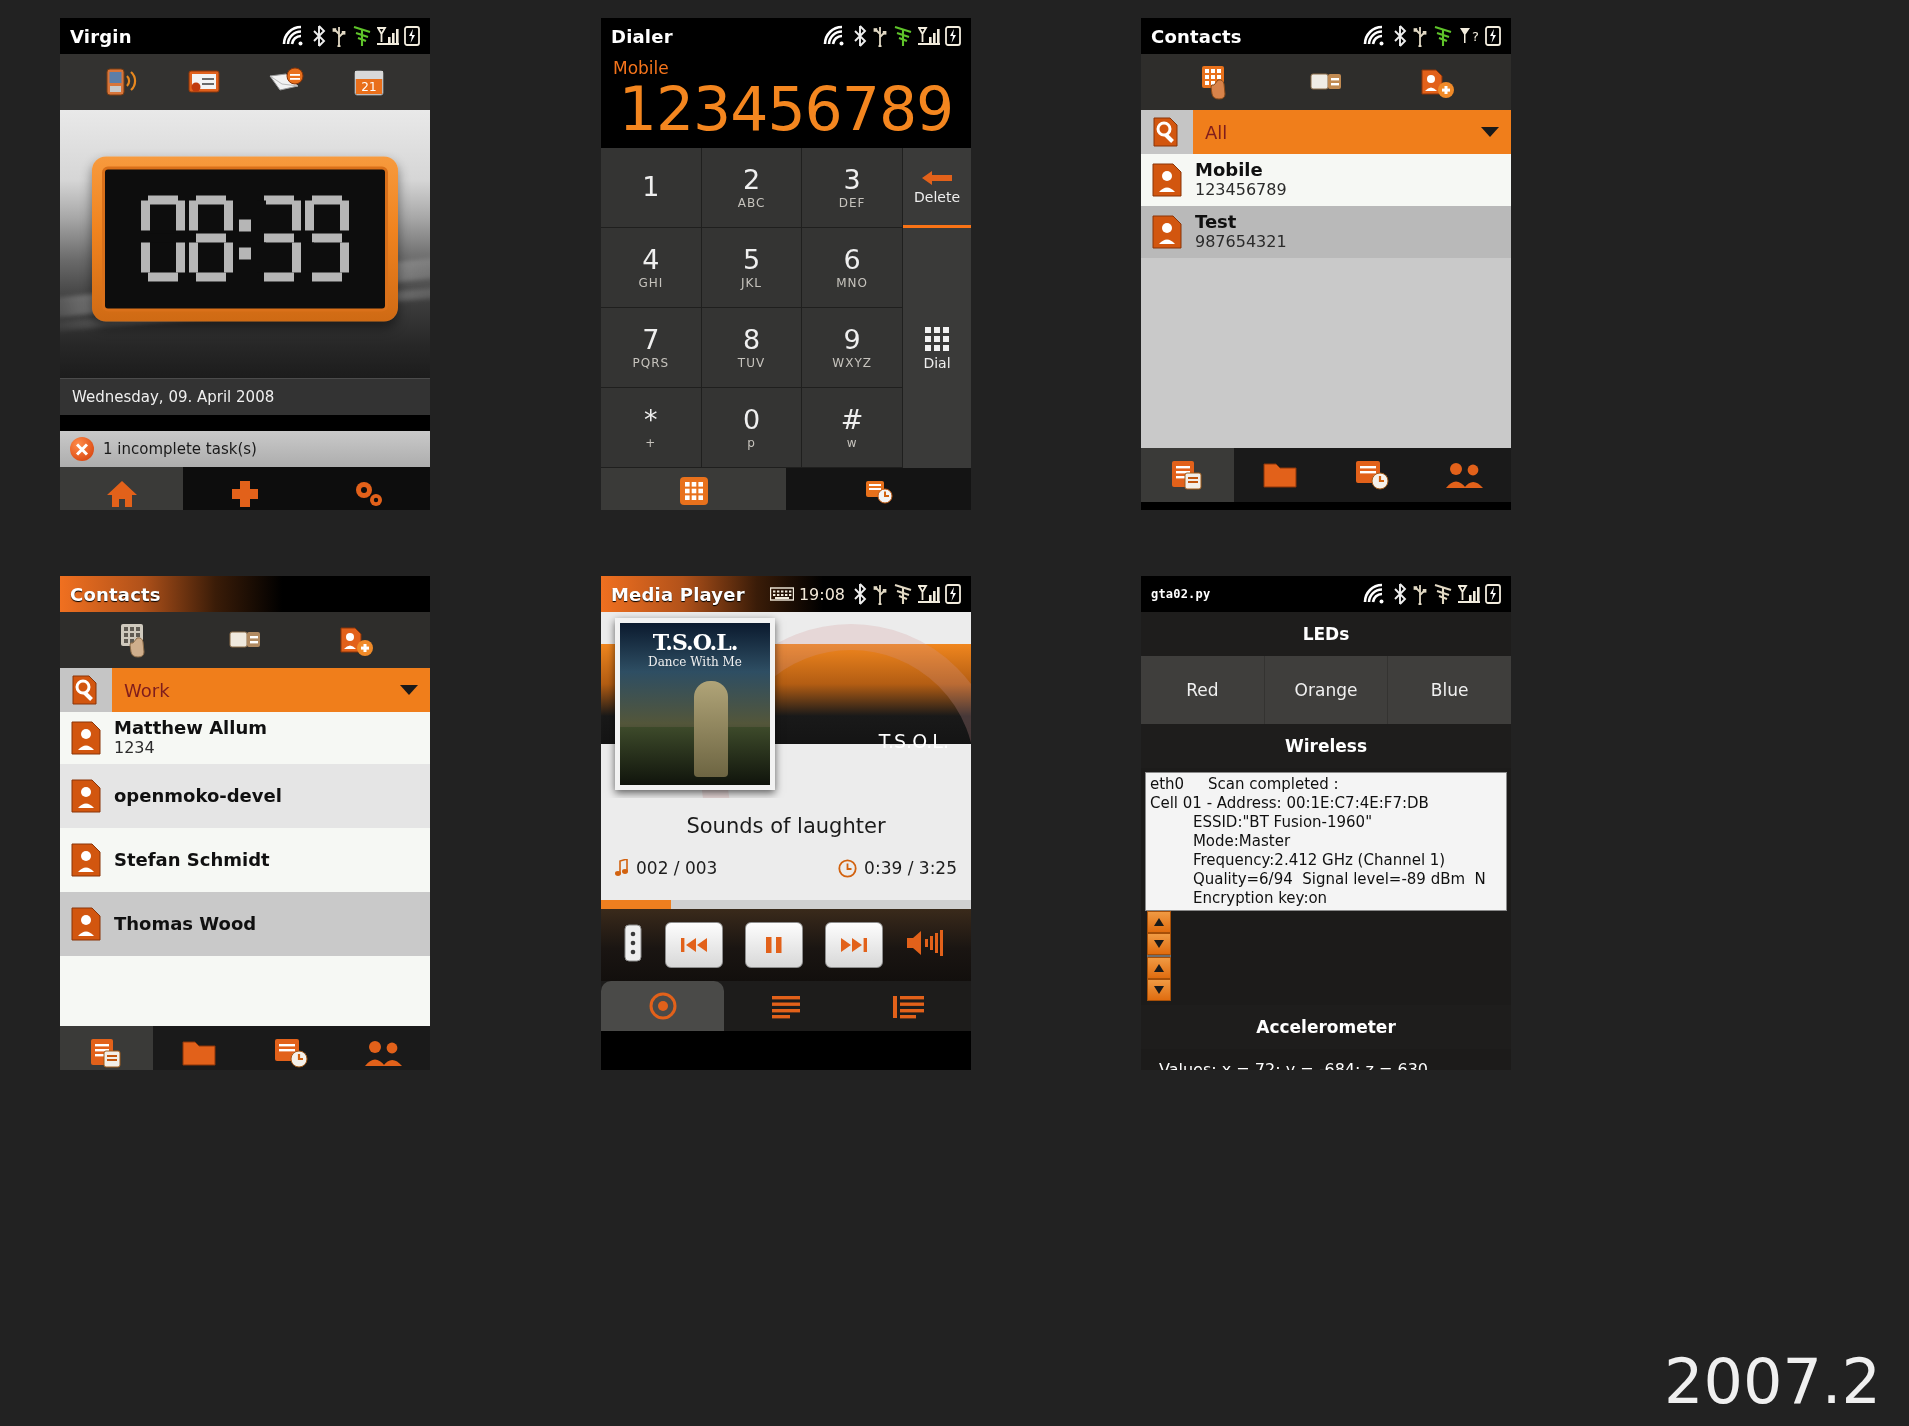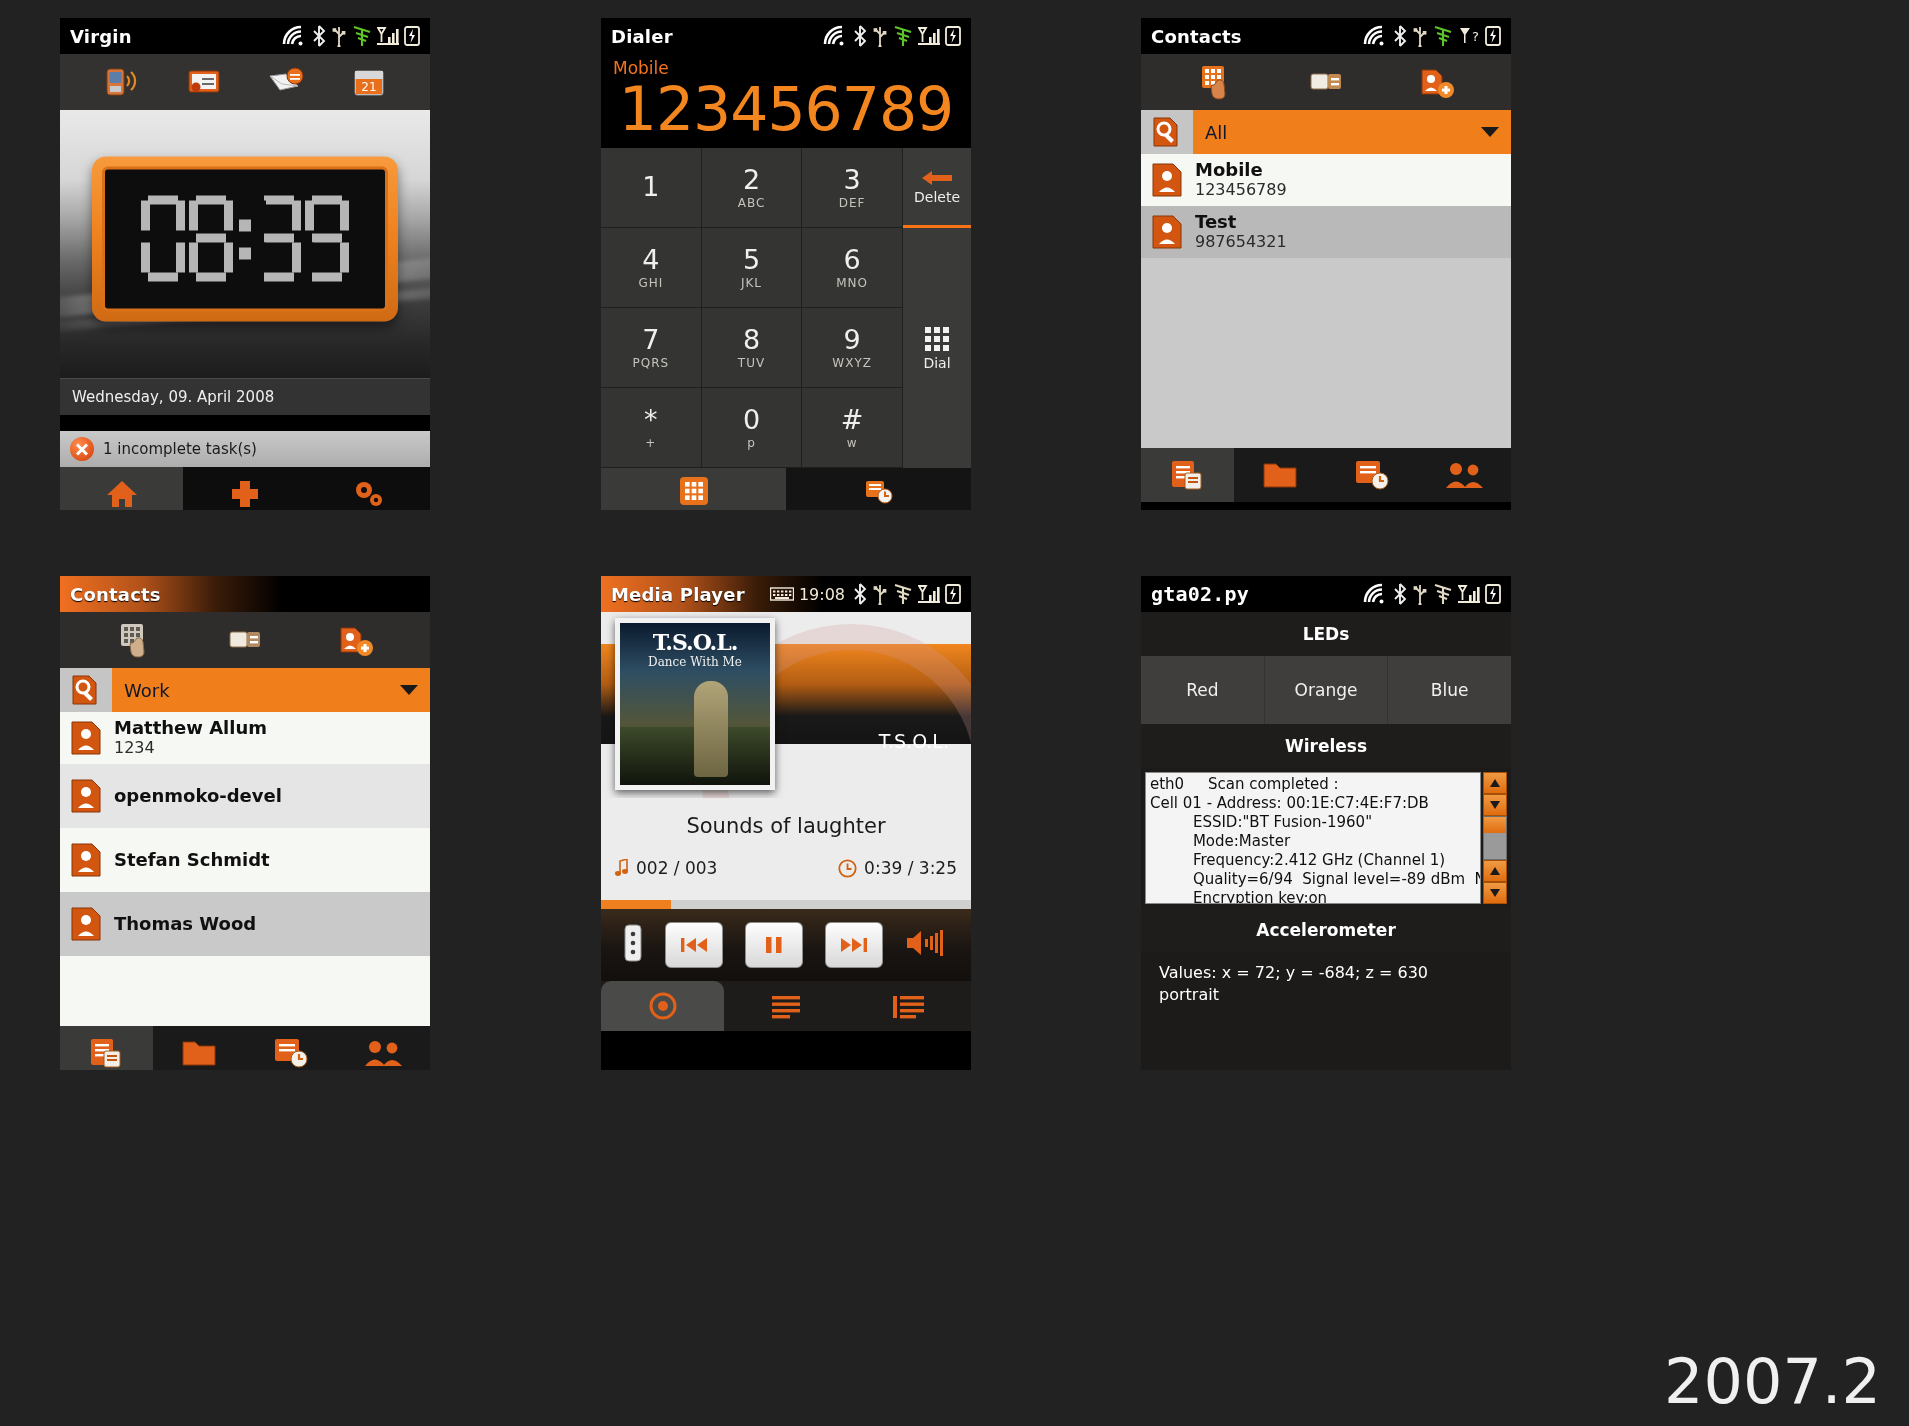--- a/index.html
+++ b/index.html
@@ -17,21 +17,21 @@
   .titlebar {
     height:36px; background:#000; display:flex; align-items:center;
     padding:0 10px; position:relative;
   }
   .titlebar.grad { background:linear-gradient(90deg,#f07020 0%, #b2521a 22%, #3a1c08 42%, #000 60%); }
   .title-text {
     color:#fff; font-weight:bold; font-size:18px;
     font-family:"DejaVu Sans", sans-serif; letter-spacing:0.2px;
     text-shadow:0 1px 1px #000; white-space:nowrap;
   }
-  .title-text.mono { font-family:"DejaVu Sans Mono", monospace; font-size:20px; }
+  .title-text.mono { font-family:"DejaVu Sans Mono", monospace; font-size:12px; }
   .statusicons { margin-left:auto; display:flex; align-items:center; gap:5px; }
   .statusicons .clocktxt { color:#f2e8d8; font-size:16px; margin-right:3px;}
   .si { display:block; }
 
   
   .icontoolbar { background:#333230; display:flex; align-items:center;
     justify-content:space-around; padding:6px 20px; }
   .icontoolbar.dark { background:#2e2d2b; }
   .tbicon { width:44px; height:44px; position:relative; }
 
@@ -122,21 +122,21 @@
   .dial-tabs{ display:flex; height:46px; }
   .dial-tabs>div{ flex:1; display:flex; align-items:center; justify-content:center; }
   .dial-tabs>div.sel{ background:#3a3a38;}
   .dial-tabs>div.un{ background:#141414;}
 
   
   .searchrow{ display:flex; align-items:center; height:44px; background:#c5c5c5;}
   .searchrow .sico{ width:52px; display:flex; align-items:center; justify-content:center;}
   .searchrow .fld{
     flex:1; height:44px; background:#f07e1b; display:flex; align-items:center;
-    padding:0 12px; color:#0f172a; font-size:18px; position:relative;
+    padding:0 12px; color:#7f1d1d; font-size:18px; position:relative;
   }
   .caret{ margin-left:auto; width:0;height:0;border-left:9px solid transparent;
     border-right:9px solid transparent;border-top:10px solid #1a1a1a;}
   .clist{ background:#cfcfcf; }
   .crow{ display:flex; align-items:center; gap:10px; padding:6px 10px; }
   .crow.white{ background:#f6f8f4;} .crow.grey{ background:#b9b9b9;}
   .crow.sel{ background:#e5e5e5;}
   .crow.lightgrey{ background:#c9c9c9;}
   .crow .nm{ font-size:18px; font-weight:bold; color:#101010; line-height:20px;}
   .crow .sb{ font-size:16px; color:#2b2b2b; line-height:20px;}
@@ -181,21 +181,21 @@
   
   .g-sect{ background:#1e1d1c; color:#fff; text-align:center; font-weight:bold;
     font-size:17px; padding:12px 0;}
   .g-btnrow{ display:flex; background:#3f3e3c; }
   .g-btnrow>div{ flex:1; text-align:center; color:#f0f0f0; font-size:17px;
     padding:24px 0; border-right:1px solid #343331;}
   .g-btnrow>div:last-child{ border-right:none;}
   .g-text{ margin:0 0 0 0; background:#f4f4f4; border:1px solid #8a8a8a;
     font-size:15px; color:#101010; line-height:19px; padding:2px 4px;
     font-family:"DejaVu Sans", sans-serif; white-space:pre; overflow:hidden;}
-  .g-wrap{ display:flex; padding:4px 4px 4px 4px; }
+  .g-wrap{ display:flex; padding:4px 4px 4px 4px;flex-direction:column; }
   .g-scroll{ width:24px; display:flex; flex-direction:column; margin-left:2px;}
   .sbtn{ height:22px; background:linear-gradient(180deg,#f09a43,#e06c0f);
     border:1px solid #a64f08; display:flex; align-items:center; justify-content:center;}
   .strack{ flex:1; background:#9a9a9a; border:1px solid #6d6d6d;}
   .sthumb{ height:38%; background:linear-gradient(180deg,#f09a43,#e06c0f);}
   .g-acc{ color:#fff; font-size:16px; padding:10px 18px; line-height:22px;}
 
   .version{ position:absolute; right:28px; bottom:8px; color:#f0f0f0;
     font-size:62px; font-family:"DejaVu Sans", sans-serif; }
 </style>

